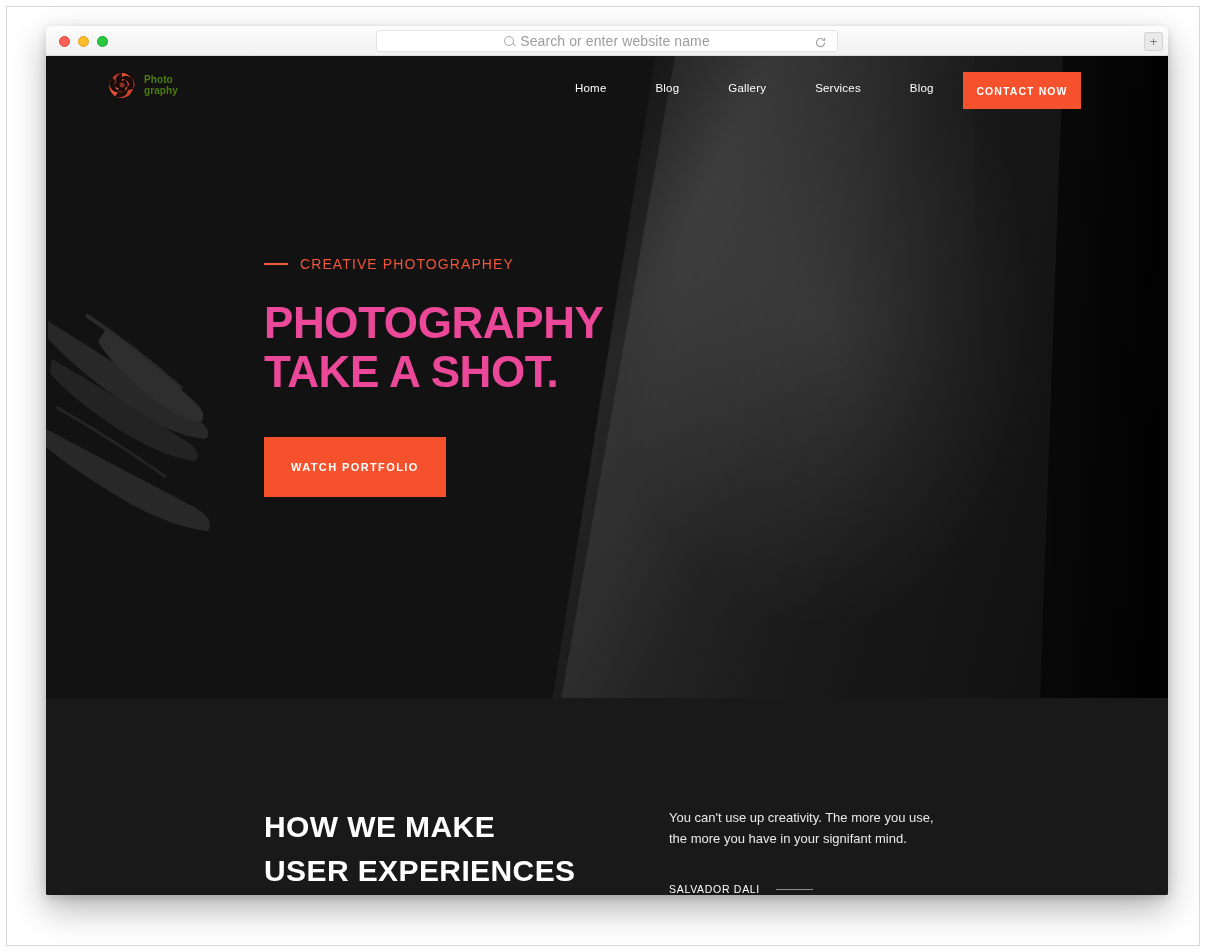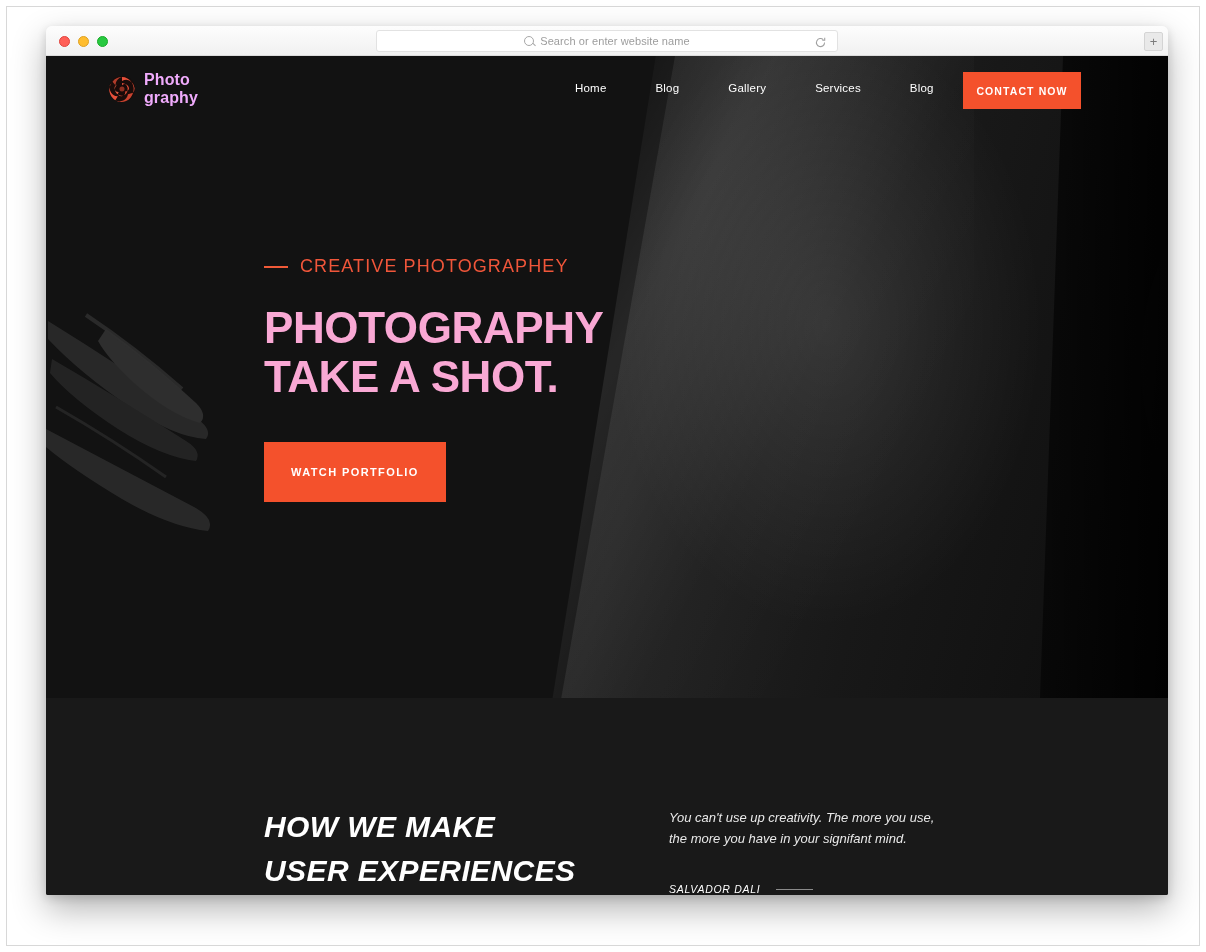--- a/index.html
+++ b/index.html
@@ -60,21 +60,21 @@
     width: 10px; height: 10px;
     border: 1.3px solid #a8a8a8; border-radius: 50%;
     position: relative; display: inline-block;
   }
   .search-glyph::after {
     content: ""; position: absolute;
     width: 4px; height: 1.3px; background: #a8a8a8;
     right: -3px; bottom: 0px; transform: rotate(45deg);
   }
   .addr-text {
-    font-size: 11px; color: #9d9d9d;
+    font-size: 14px; color: #9d9d9d;
     font-family: "Liberation Sans", sans-serif;
     letter-spacing: 0.1px;
   }
   .reload-icon {
     position: absolute; right: 10px; top: 4px;
     width: 13px; height: 13px;
     color: #9d9d9d;
   }
   .newtab-btn {
     position: absolute; right: 5px; top: 6px;
@@ -132,25 +132,25 @@
   .portrait { position: absolute; left: 600px; top: 96px; width: 460px; height: 546px; }
 
   
   .brush-wrap { position: absolute; left: 0px; top: 255px; width: 220px; height: 230px; opacity: 0.85; }
 
   
   .hero-content { position: absolute; left: 218px; top: 200px; width: 400px; }
   .eyebrow { display: flex; align-items: center; gap: 12px; margin-bottom: 26px; }
   .eyebrow-dash { width: 24px; height: 2px; background: #f05a38; display: block; }
   .eyebrow-text {
-    color: #f0563a; font-size: 18px; letter-spacing: 1.1px;
+    color: #f0563a; font-size: 14px; letter-spacing: 1.1px;
     font-family: "Liberation Sans", sans-serif;
   }
   .hero-title {
-    color: #f9a8d4;
+    color: #ec4899;
     font-size: 44px;
     line-height: 1.12;
     font-weight: bold;
     letter-spacing: -0.4px;
     font-family: "Liberation Sans", sans-serif;
   }
   .hero-title span { display: block; }
   .btn-watch {
     display: inline-block;
     margin-top: 40px;
@@ -168,21 +168,21 @@
   
   .navbar {
     position: absolute; left: 0; top: 0;
     width: 1122px; height: 70px;
     display: flex; align-items: center;
     z-index: 20;
   }
   .logo { position: absolute; left: 62px; top: 15px; display: flex; align-items: center; gap: 8px; }
   .logo-mark { width: 28px; height: 28px; }
   .logo-text {
-    color: #f0abfc; font-size: 16px; font-weight: bold;
+    color: #4d7c0f; font-size: 10px; font-weight: bold;
     line-height: 1.12; letter-spacing: 0.1px;
     font-family: "Liberation Sans", sans-serif;
   }
   .logo-text span { display: block; }
 
   .nav-links {
     position: absolute; left: 505px; top: 26px;
     display: flex; align-items: center; gap: 1px;
   }
   .nav-link {
@@ -203,21 +203,20 @@
     letter-spacing: 1.1px;
     cursor: pointer;
     font-family: "Liberation Sans", sans-serif;
   }
 
   
   .lower {
     position: absolute; left: 0; top: 642px;
     width: 1122px; height: 197px;
     background: #191919;
-    font-style: italic;
   }
   .lower-title {
     position: absolute; left: 218px; top: 107px;
     color: #ffffff;
     font-size: 30px; font-weight: bold;
     line-height: 1.48;
     letter-spacing: 0.4px;
     font-family: "Liberation Sans", sans-serif;
   }
   .lower-title span { display: block; }

